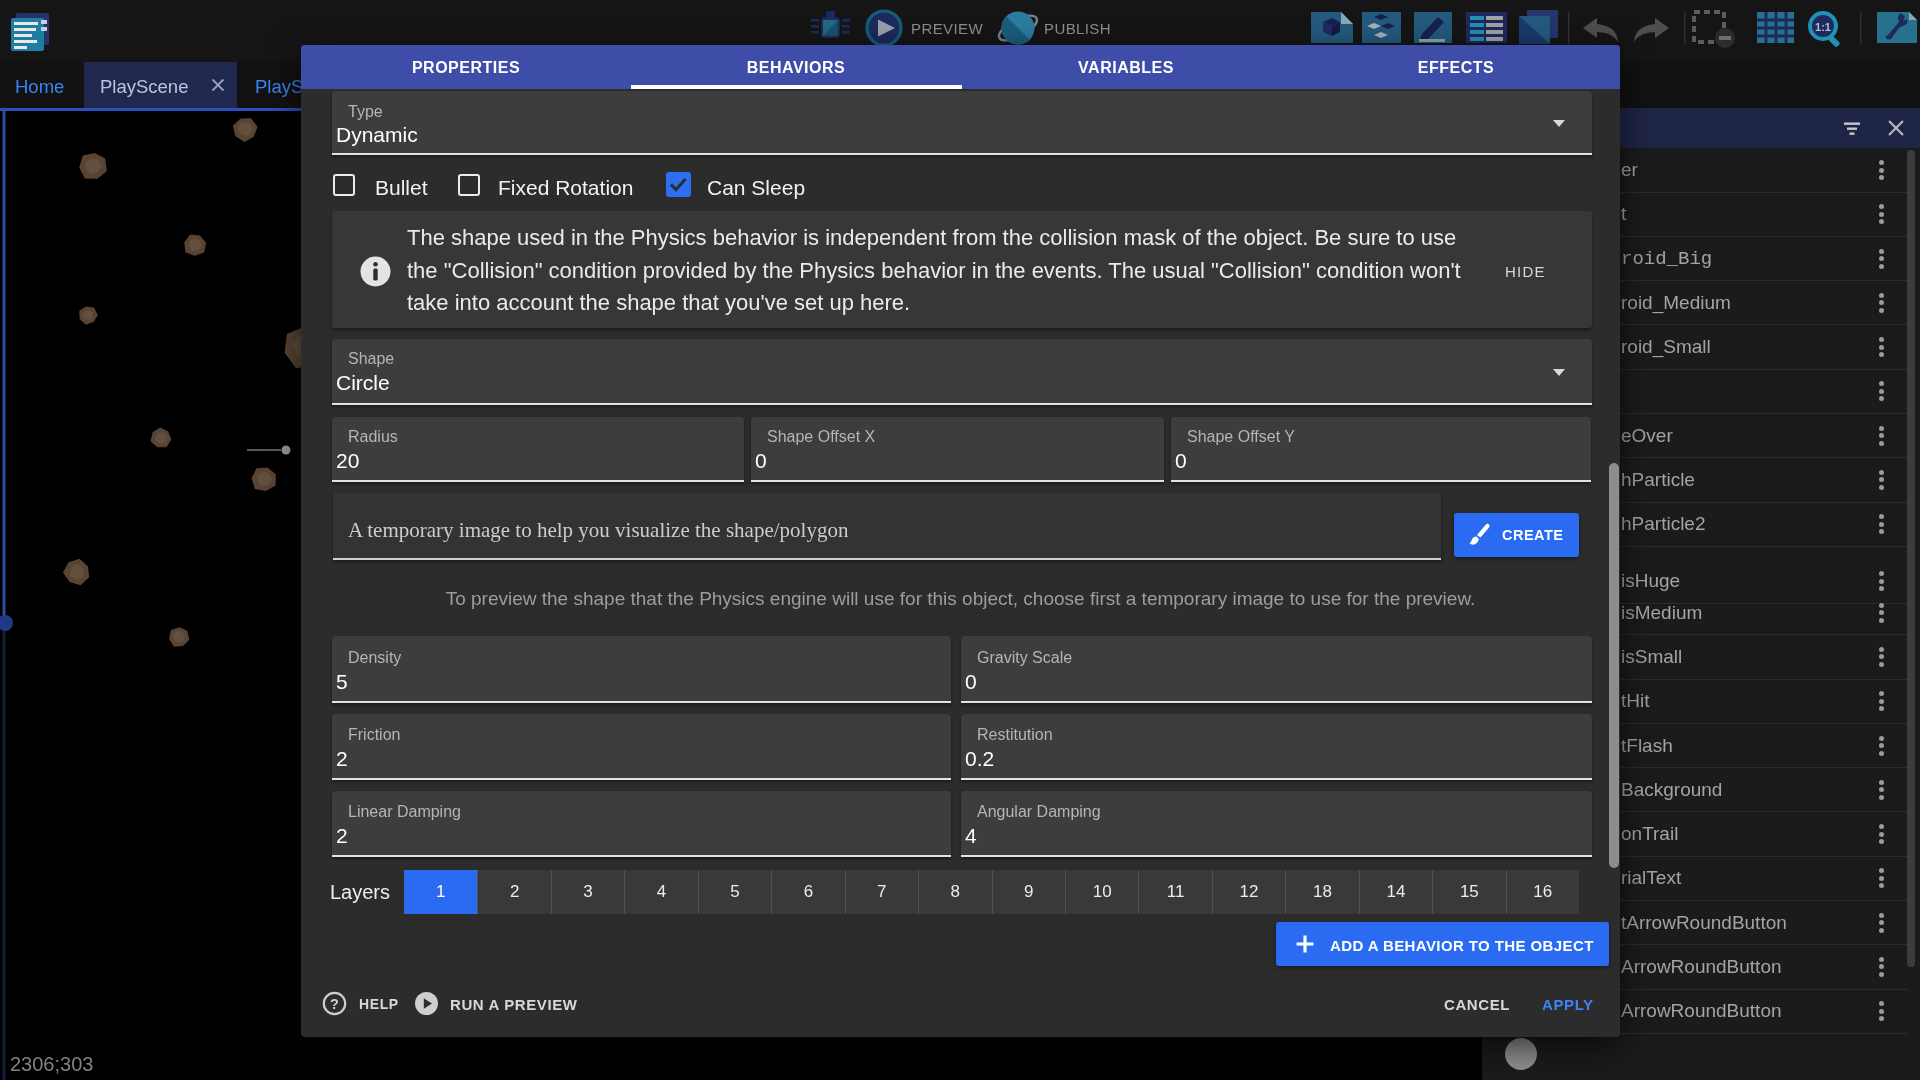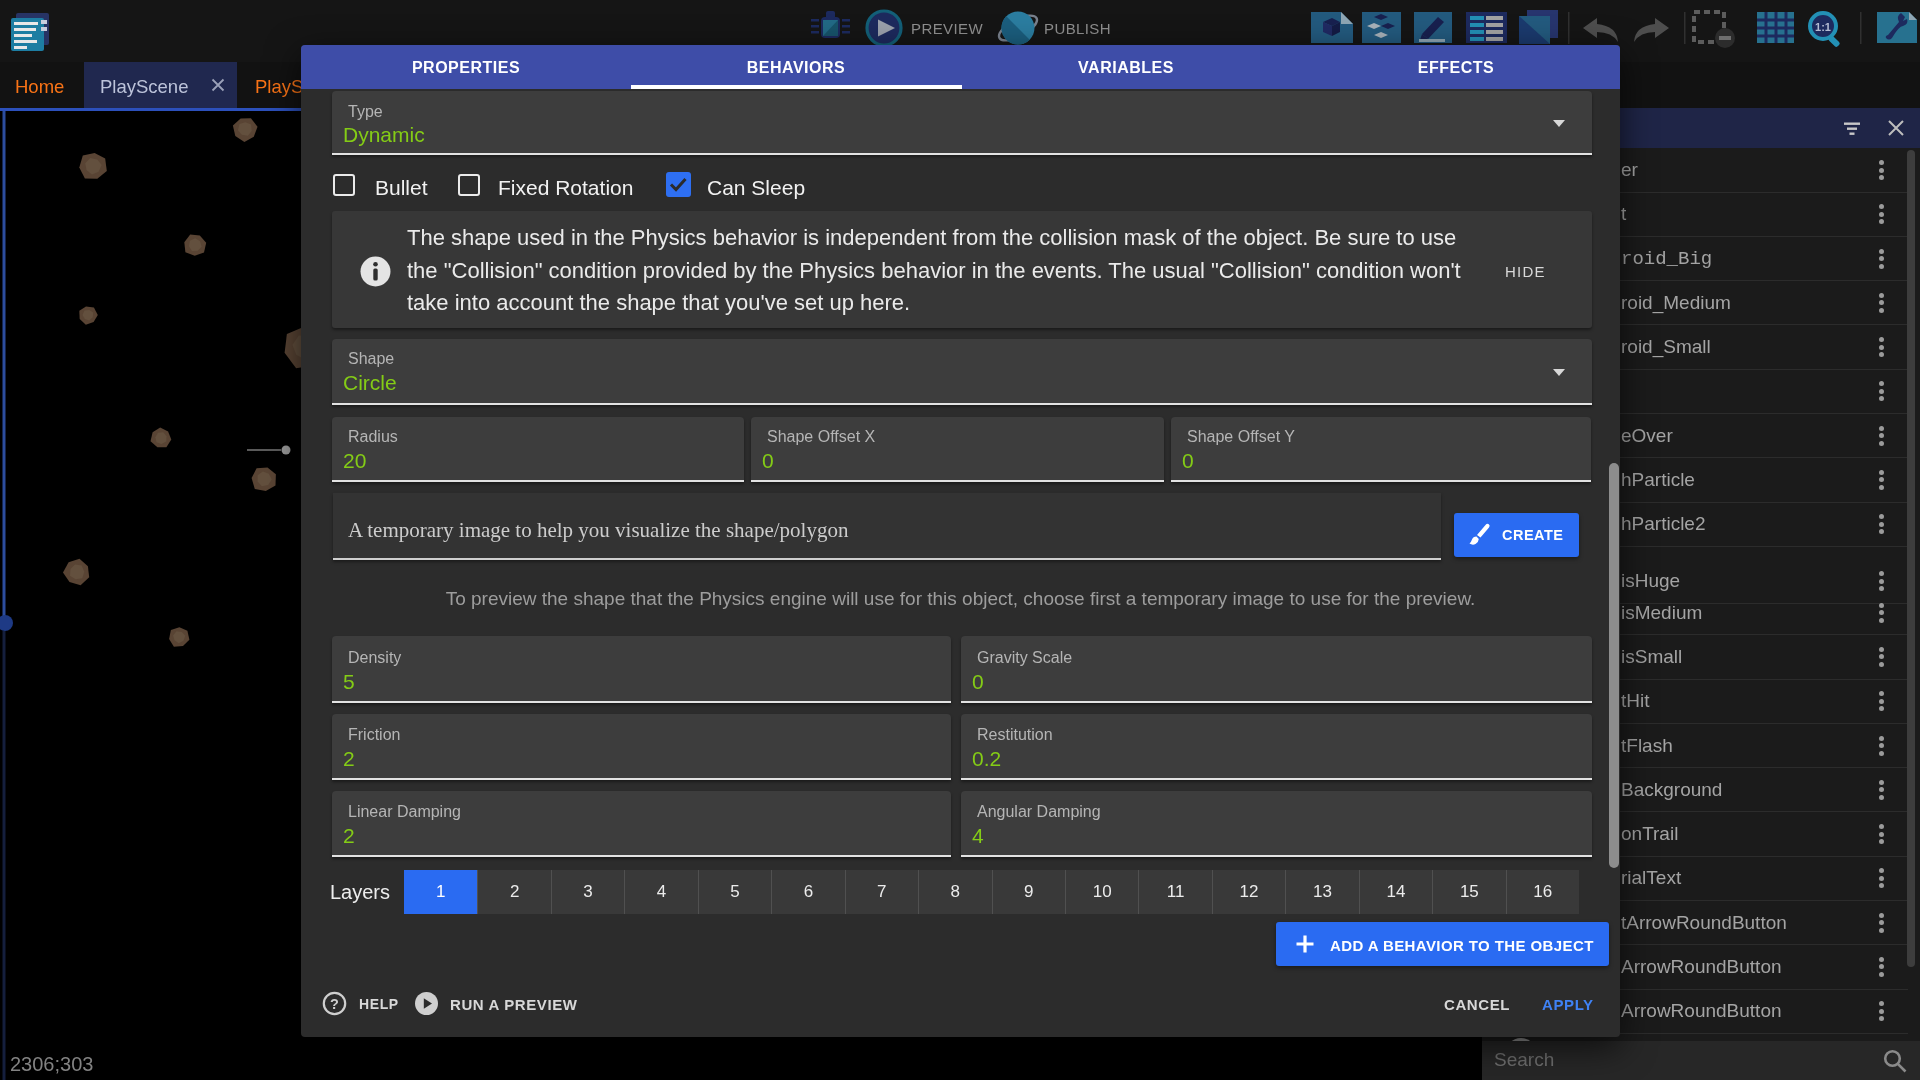--- a/index.html
+++ b/index.html
@@ -2,42 +2,42 @@
 <html><head>
 <meta charset="utf-8">
 <style>
 * { margin:0; padding:0; box-sizing:border-box; }
 html,body { width:1920px; height:1080px; overflow:hidden; background:#141414; font-family:"Liberation Sans", sans-serif; }
 .abs { position:absolute; }
 #stage { position:relative; width:1920px; height:1080px; }
 
 #topbar { left:0; top:0; width:1920px; height:62px; background:#151515; }
 #tabrow { left:0; top:62px; width:1920px; height:46px; background:#121212; }
-.scenetab { height:46px; line-height:50px; font-size:18.5px; color:#f97316; }
+.scenetab { height:46px; line-height:50px; font-size:18.5px; color:#3b82f6; }
 #tab-active { left:84px; top:0; width:153px; background:#20284f; color:#bcc3da; }
 #canvasline { left:0; top:108px; width:301px; height:3px; background:#2c50bb; }
 
 #canvas { left:0; top:111px; width:1482px; height:969px; background:#000; }
 
 #panel { left:1482px; top:108px; width:438px; height:972px; background:#1b1b1b; }
 #panelhead { left:0; top:0; width:438px; height:40px; background:#1f2547; }
 .prowtxt { position:absolute; left:139px; top:11px; font-size:19px; color:#a4a4a4; white-space:pre; }
 .prowsep { position:absolute; left:138px; top:43.7px; width:288px; height:1px; background:#2c2c2c; }
 .dots span { position:absolute; left:0; width:5px; height:5px; border-radius:50%; background:#9b9b9b; }
 #panelscroll { left:425px; top:42px; width:8px; height:817px; background:#3d3d3d; border-radius:4px; }
 #searchbar { left:0; top:933px; width:438px; height:39px; background:#272727; }
 
 #dialog { left:301px; top:45px; width:1319px; height:992px; background:#2c2c2c; border-radius:4px; box-shadow:0 10px 34px rgba(0,0,0,0.65); }
 #dlgtabs { left:0; top:0; width:1319px; height:44px; background:#3e4da8; border-radius:4px 4px 0 0; }
 .dlgtab { position:absolute; top:0; width:330px; height:44px; line-height:46px; text-align:center; font-size:16px; font-weight:bold; color:#fff; letter-spacing:0.5px; }
 #tabind { left:330px; top:40px; width:331px; height:4px; background:#fff; }
 .field { position:absolute; background:#3d3d3d; border-radius:4px 4px 0 0; box-shadow:0 2px 3px rgba(0,0,0,0.4); }
 .field .ul { position:absolute; left:0; bottom:0; width:100%; height:2px; background:#e2e2e2; }
 .flabel { position:absolute; left:16px; font-size:16px; color:#b5b5b5; line-height:1.2; }
-.fvalue { position:absolute; left:11px; font-size:21px; color:#84cc16; line-height:1.2; }
+.fvalue { position:absolute; left:4px; font-size:21px; color:#ffffff; line-height:1.2; }
 .caret { position:absolute; width:0; height:0; border-left:6.5px solid transparent; border-right:6.5px solid transparent; border-top:7px solid #d8d8d8; }
 .cb { position:absolute; width:22px; height:22px; border:2.4px solid #ebebeb; border-radius:3px; }
 .cblabel { position:absolute; font-size:21px; color:#f2f2f2; line-height:1.2; }
 #infobox { left:31px; top:166px; width:1260px; height:117px; background:#373737; border-radius:3px; box-shadow:0 2px 3px rgba(0,0,0,0.4); }
 .btn-blue { position:absolute; background:#2a6bf2; border-radius:3px; color:#fff; font-weight:bold; box-shadow:0 2px 4px rgba(0,0,0,0.4); }
 .lcell { position:absolute; top:0; width:74.4px; height:44px; background:#393939; border-left:1px solid #505050; color:#ececec; font-size:17px; text-align:center; line-height:44px; }
 .actiontxt { position:absolute; font-size:15px; font-weight:bold; color:#d8d8d8; letter-spacing:0.6px; }
 #dlgscroll { left:1308px; top:418px; width:10px; height:405px; background:#8d8d8d; border-radius:5px; }
 </style>
 </head>
@@ -263,27 +263,20 @@
           <div class="dots" style="position:absolute;left:397px;top:12px;width:5px;height:20px;">
             <span style="top:0"></span>
             <span style="top:7.5px"></span>
             <span style="top:15px"></span>
           </div>
           <div class="prowsep"></div>
         </div>
       </div>
     <div class="abs" id="panelscroll"></div>
     <div class="abs" style="left:22.7px;top:929.5px;width:32px;height:32px;border-radius:50%;background:#919191;"></div>
-    <div class="abs" id="searchbar">
-      <div class="abs" style="left:12px;top:8px;font-size:19px;color:#6f6f6f;">Search</div>
-      <svg class="abs" style="left:399px;top:6px" width="28" height="28" viewBox="0 0 28 28">
-        <circle cx="11.5" cy="11.5" r="7.3" fill="none" stroke="#8a8a8a" stroke-width="2.6"></circle>
-        <line x1="16.8" y1="16.8" x2="24.5" y2="24.5" stroke="#8a8a8a" stroke-width="2.6"></line>
-      </svg>
-    </div>
   </div>
 
   <div class="abs" id="topbar"></div>
   <div class="abs" id="tabrow">
     <div class="abs scenetab" style="left:15px;">Home</div>
     <div class="abs scenetab" id="tab-active">
       <span style="position:absolute;left:16px;">PlayScene</span>
       <svg style="position:absolute;left:126px;top:15px" width="16" height="16" viewBox="0 0 16 16">
           <path d="M2.5 2.5 L13.5 13.5 M13.5 2.5 L2.5 13.5" stroke="#9aa1b8" stroke-width="1.8"></path>
         </svg>
@@ -507,21 +500,21 @@
         <div class="lcell" style="left:146.88px;width:73.44px;">3</div>
         <div class="lcell" style="left:220.32px;width:73.44px;">4</div>
         <div class="lcell" style="left:293.76px;width:73.44px;">5</div>
         <div class="lcell" style="left:367.2px;width:73.44px;">6</div>
         <div class="lcell" style="left:440.64px;width:73.44px;">7</div>
         <div class="lcell" style="left:514.0799999999999px;width:73.44px;">8</div>
         <div class="lcell" style="left:587.52px;width:73.44px;">9</div>
         <div class="lcell" style="left:660.96px;width:73.44px;">10</div>
         <div class="lcell" style="left:734.4px;width:73.44px;">11</div>
         <div class="lcell" style="left:807.8399999999999px;width:73.44px;">12</div>
-        <div class="lcell" style="left:881.28px;width:73.44px;">13</div>
+        <div class="lcell" style="left:881.28px;width:73.44px;">18</div>
         <div class="lcell" style="left:954.72px;width:73.44px;">14</div>
         <div class="lcell" style="left:1028.1599999999999px;width:73.44px;">15</div>
         <div class="lcell" style="left:1101.6px;width:73.44px;">16</div>
       </div>
 
     <div class="btn-blue" style="left:975px;top:877px;width:333px;height:44px;white-space:nowrap;">
       <svg style="position:absolute;left:18px;top:11px" width="22" height="22" viewBox="0 0 22 22">
           <path d="M11 2.5 V19.5 M2.5 11 H19.5" stroke="#fff" stroke-width="3.2"></path>
         </svg>
       <span style="position:absolute;left:54px;top:14.5px;font-size:15px;letter-spacing:0.4px;">ADD A BEHAVIOR TO THE OBJECT</span>

